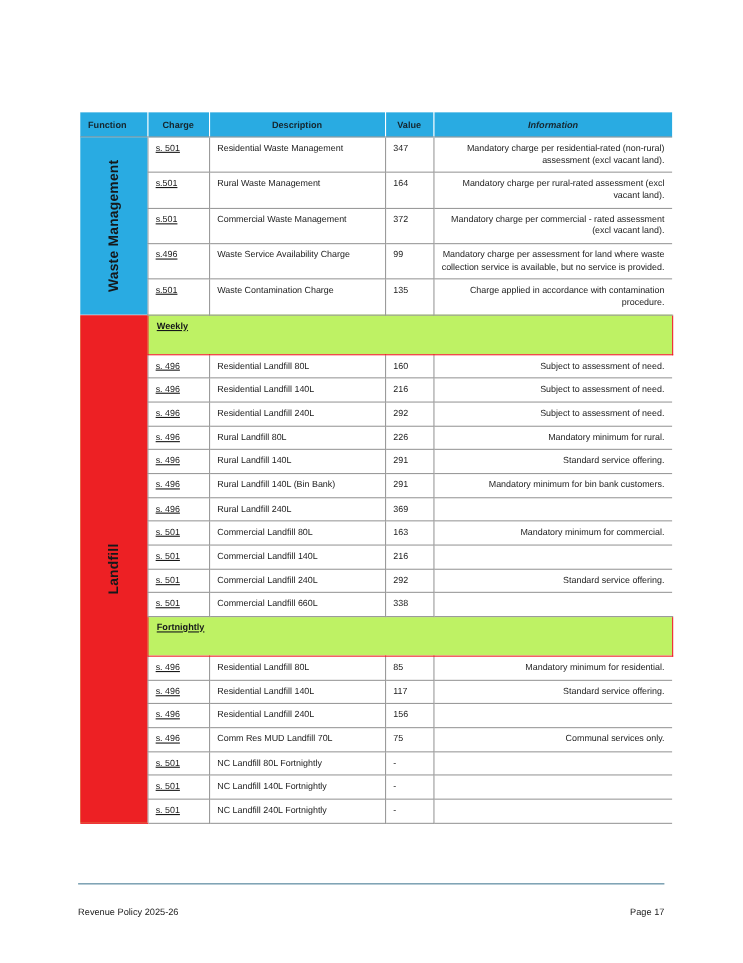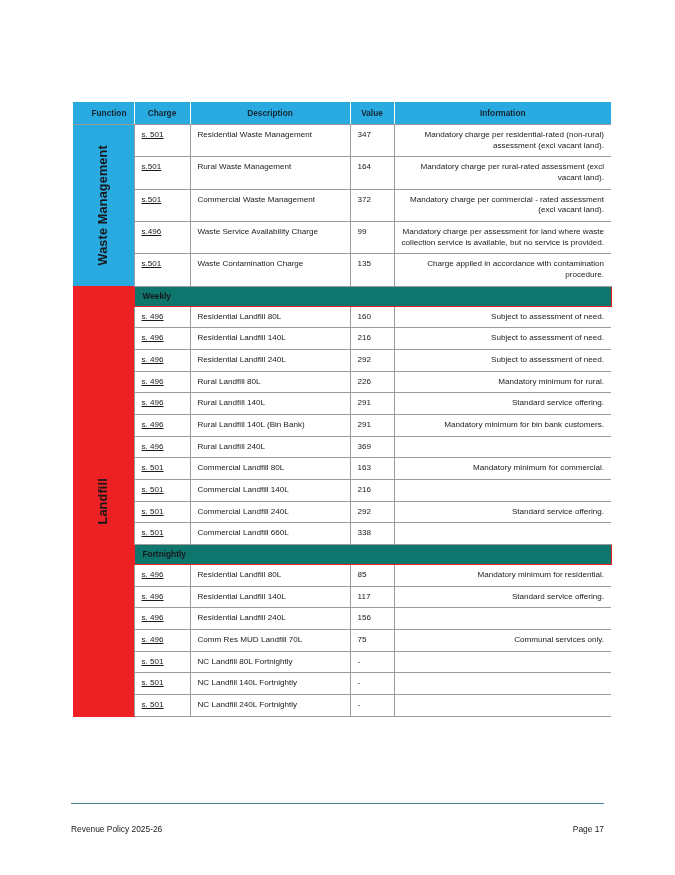--- a/index.html
+++ b/index.html
@@ -51,25 +51,26 @@
     font-weight: bold;
     font-size: 8.3px;
     text-align: center;
     padding: 6px 7px 6px 7px;
     border: 1px solid #ffffff;
     border-bottom: 1px solid #9b9b9b;
     vertical-align: middle;
     white-space: nowrap;
   }
   thead th.th-function {
-    text-align: right;
+    text-align: left;
     border-left: none;
   }
   thead th.th-info {
     border-right: none;
+    font-style: italic;
   }
 
   
   tbody td {
     border: 1px solid #9b9b9b;
     padding: 5px 7px 5px 7px;
     vertical-align: top;
     line-height: 1.32;
     font-size: 8.1px;
     color: #1a1a1a;
@@ -105,29 +106,30 @@
     transform: rotate(-90deg);
     white-space: nowrap;
     font-weight: bold;
     font-size: 12.6px;
     letter-spacing: 0.2px;
     color: #16181a;
   }
 
   
   tr.band-row td {
-    background: #0f766e;
+    background: #bef264;
     border-color: #ED2024;
     border-top: 1px solid #ED2024;
     border-bottom: 1px solid #ED2024;
     color: #16181a;
     font-weight: bold;
     font-size: 8.3px;
-    padding: 4px 7px 4px 8px;
+    padding: 4px 7px 20px 8px;
     vertical-align: middle;
+    text-decoration: underline;
   }
   tr.band-row td.band-label { }
 
   
   .footer-rule {
     position: absolute;
     left: 71px;
     top: 803px;
     width: 533px;
     height: 1px;

